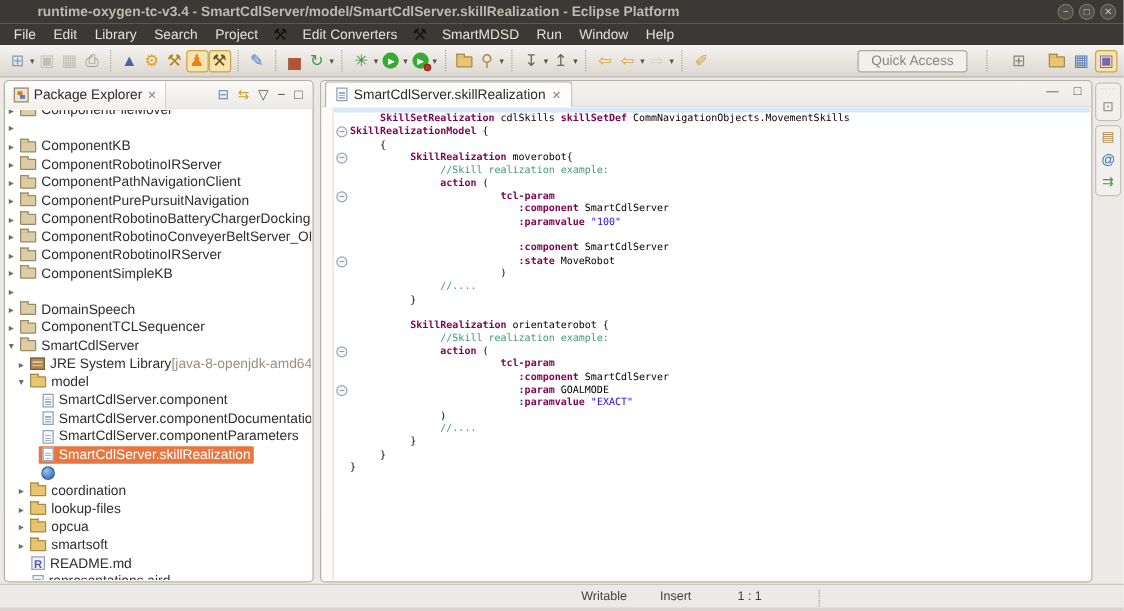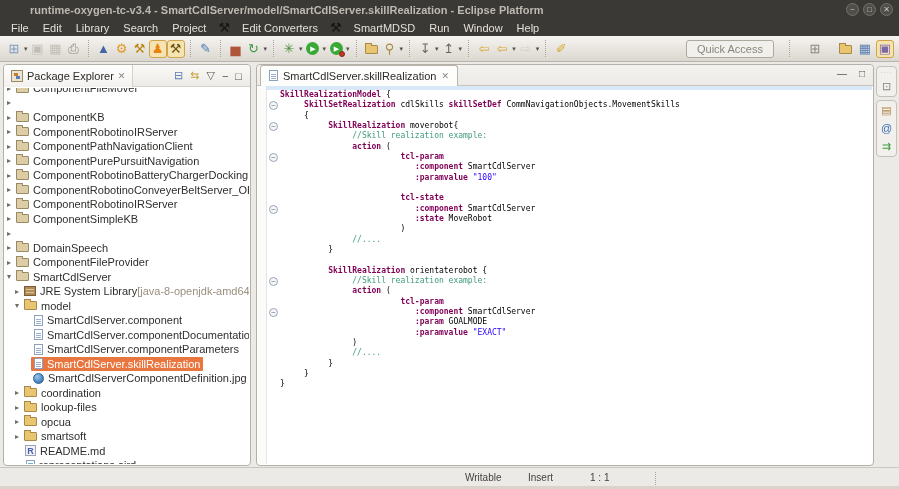--- a/index.html
+++ b/index.html
@@ -349,21 +349,21 @@
           <span class="expander">▸</span>
           <span class="rowbody">
             <span class="nicon project"></span>
             <span class="nlabel">DomainSpeech</span>
           </span>
         </div>
         <div class="trow" style="padding-left: 2px;">
           <span class="expander">▸</span>
           <span class="rowbody">
             <span class="nicon project"></span>
-            <span class="nlabel">ComponentFileProvider</span>
+            <span class="nlabel">ComponentTCLSequencer</span>
           </span>
         </div>
         <div class="trow" style="padding-left: 2px;">
           <span class="expander">▾</span>
           <span class="rowbody">
             <span class="nicon project"></span>
             <span class="nlabel">SmartCdlServer</span>
           </span>
         </div>
         <div class="trow" style="padding-left: 10px;">
@@ -406,21 +406,20 @@
           <span class="expander"></span>
           <span class="rowbody sel">
             <span class="nicon file"></span>
             <span class="nlabel">SmartCdlServer.skillRealization</span>
           </span>
         </div>
         <div class="trow" style="padding-left: 18px;">
           <span class="expander"></span>
           <span class="rowbody">
             <span class="nicon globe"></span>
-            <span class="nlabel">SmartCdlServerComponentDefinition.jpg</span>
           </span>
         </div>
         <div class="trow" style="padding-left: 10px;">
           <span class="expander">▸</span>
           <span class="rowbody">
             <span class="nicon folder"></span>
             <span class="nlabel">coordination</span>
           </span>
         </div>
         <div class="trow" style="padding-left: 10px;">
@@ -479,31 +478,30 @@
     <div class="annot"></div>
     <div class="foldm">
         <span class="fold" style="top: 11.34px;">−</span>
         <span class="fold" style="top: 32.02px;">−</span>
         <span class="fold" style="top: 63.04px;">−</span>
         <span class="fold" style="top: 114.74px;">−</span>
         <span class="fold" style="top: 187.12px;">−</span>
         <span class="fold" style="top: 218.14px;">−</span>
       </div>
     <div class="code">
+        <div class="cl"><span class="t-p">	</span><span class="t-k">SkillSetRealization</span><span class="t-p"> cdlSkills </span><span class="t-k">skillSetDef</span><span class="t-p"> CommNavigationObjects.MovementSkills</span></div>
         <div class="cl"><span class="t-k">SkillRealizationModel</span><span class="t-p"> {</span></div>
-        <div class="cl"><span class="t-p">	</span><span class="t-k">SkillSetRealization</span><span class="t-p"> cdlSkills </span><span class="t-k">skillSetDef</span><span class="t-p"> CommNavigationObjects.MovementSkills</span></div>
         <div class="cl"><span class="t-p">	{</span></div>
         <div class="cl"><span class="t-p">		</span><span class="t-k">SkillRealization</span><span class="t-p"> moverobot{</span></div>
         <div class="cl"><span class="t-p">			</span><span class="t-c">//Skill realization example:</span></div>
         <div class="cl"><span class="t-p">			</span><span class="t-k">action</span><span class="t-p"> (</span></div>
         <div class="cl"><span class="t-p">					</span><span class="t-k">tcl-param</span></div>
         <div class="cl"><span class="t-p">					   </span><span class="t-k">:component</span><span class="t-p"> SmartCdlServer</span></div>
         <div class="cl"><span class="t-p">					   </span><span class="t-k">:paramvalue</span><span class="t-p"> </span><span class="t-s">"100"</span></div>
         <div class="cl"></div>
-        <div class="cl"><span class="t-p">					</span><span class="t-k">tcl-state</span></div>
         <div class="cl"><span class="t-p">					   </span><span class="t-k">:component</span><span class="t-p"> SmartCdlServer</span></div>
         <div class="cl"><span class="t-p">					   </span><span class="t-k">:state</span><span class="t-p"> MoveRobot</span></div>
         <div class="cl"><span class="t-p">					)</span></div>
         <div class="cl"><span class="t-p">			</span><span class="t-c">//....</span></div>
         <div class="cl"><span class="t-p">		}</span></div>
         <div class="cl"></div>
         <div class="cl"><span class="t-p">		</span><span class="t-k">SkillRealization</span><span class="t-p"> orientaterobot {</span></div>
         <div class="cl"><span class="t-p">			</span><span class="t-c">//Skill realization example:</span></div>
         <div class="cl"><span class="t-p">			</span><span class="t-k">action</span><span class="t-p"> (</span></div>
         <div class="cl"><span class="t-p">					</span><span class="t-k">tcl-param</span></div>

